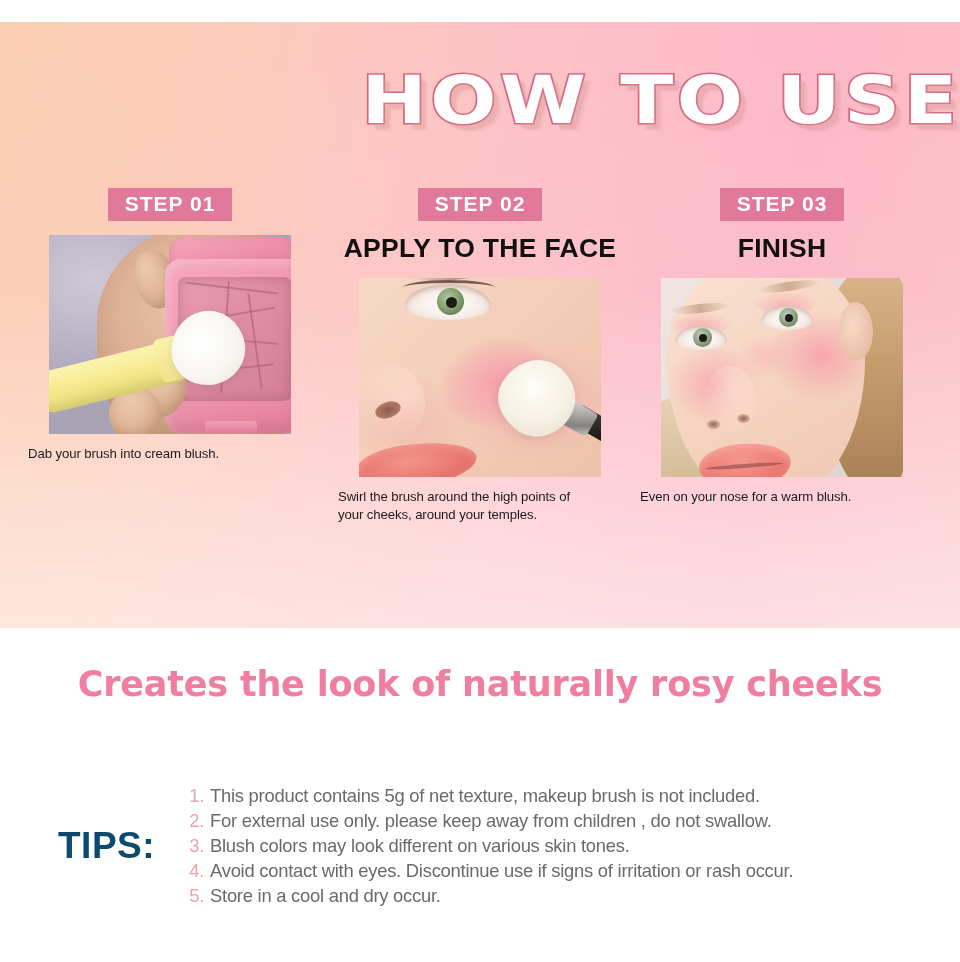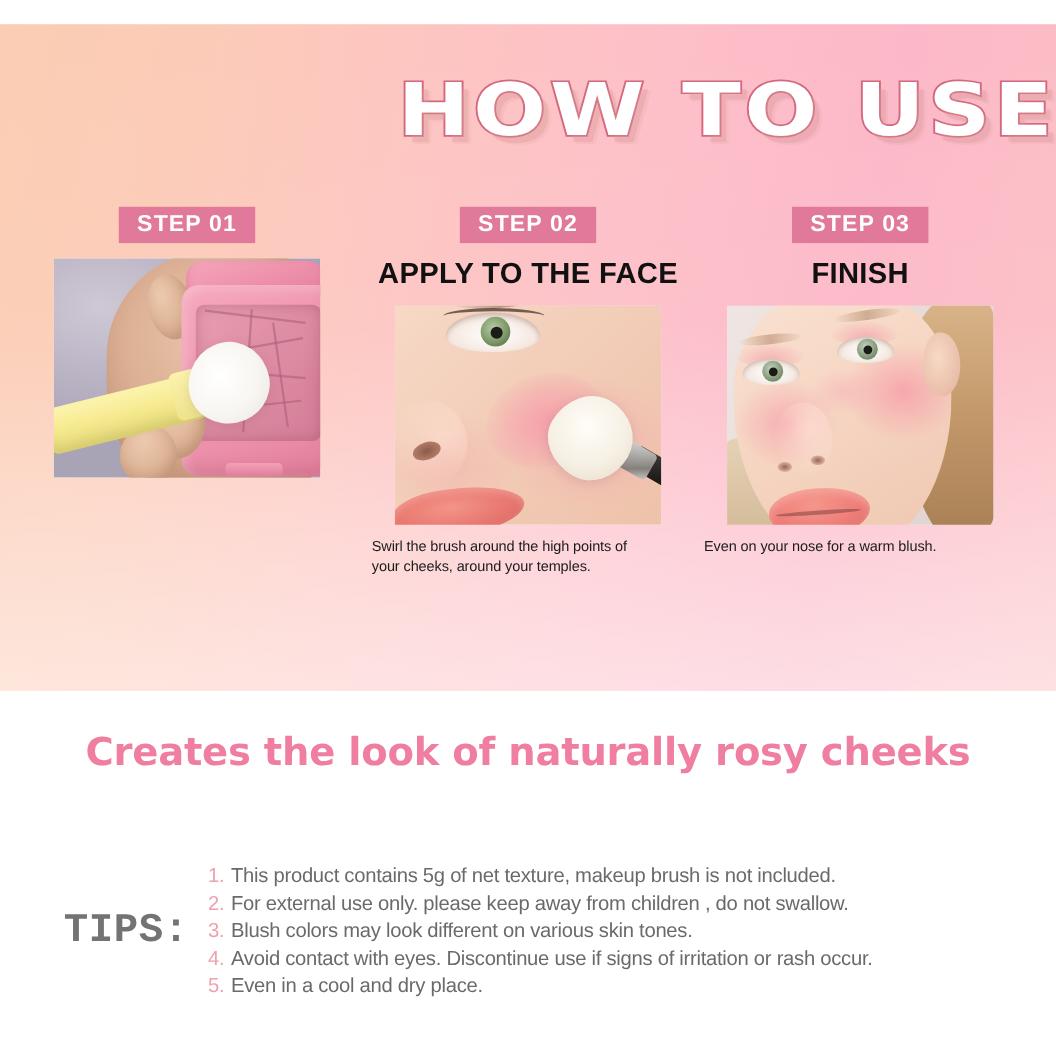--- a/index.html
+++ b/index.html
@@ -414,24 +414,24 @@
     letter-spacing: -0.2px;
   }
   .tips {
     position: absolute;
     left: 0; top: 783px; width: 960px;
     height: 150px;
   }
   .tips-label {
     position: absolute;
     left: 58px; top: 42px;
-    font-family: Liberation Mono, monospace;
+    font-family: Liberation Sans, sans-serif;
     font-size: 37px;
     font-weight: 700;
-    color: #737373;
+    color: #0c4a6e;
     letter-spacing: 0.5px;
   }
   .tips-list {
     position: absolute;
     left: 178px; top: 0;
     width: 760px;
   }
   .tip-row {
     display: flex;
     align-items: baseline;
@@ -482,20 +482,21 @@
         </div>
       </div>
       <div class="p1-clip"></div>
       <div class="p1-finger p1-f2"></div>
       <div class="p1-finger p1-f3"></div>
       <div class="p1-brush-handle"></div>
       <div class="p1-ferrule"></div>
       <div class="p1-bristles"></div>
     </div>
 
+    <div class="caption">Dab your brush into cream blush.</div>
   </div>
 
   <div class="col col-1">
     <div class="badge-row">
       <span class="badge">STEP 02</span>
     </div>
     <div class="step-title">APPLY TO THE FACE</div>
 
     <div class="photo">
       <div class="p2-skin"></div>
@@ -567,16 +568,16 @@
     <div class="tip-row">
       <span class="tip-num">3.</span>
       <span class="tip-text">Blush colors may look different on various skin tones.</span>
     </div>
     <div class="tip-row">
       <span class="tip-num">4.</span>
       <span class="tip-text">Avoid contact with eyes. Discontinue use if signs of irritation or rash occur.</span>
     </div>
     <div class="tip-row">
       <span class="tip-num">5.</span>
-      <span class="tip-text">Even in a cool and dry place.</span>
+      <span class="tip-text">Store in a cool and dry occur.</span>
     </div>
   </div>
 </div>
 
 </body></html>

